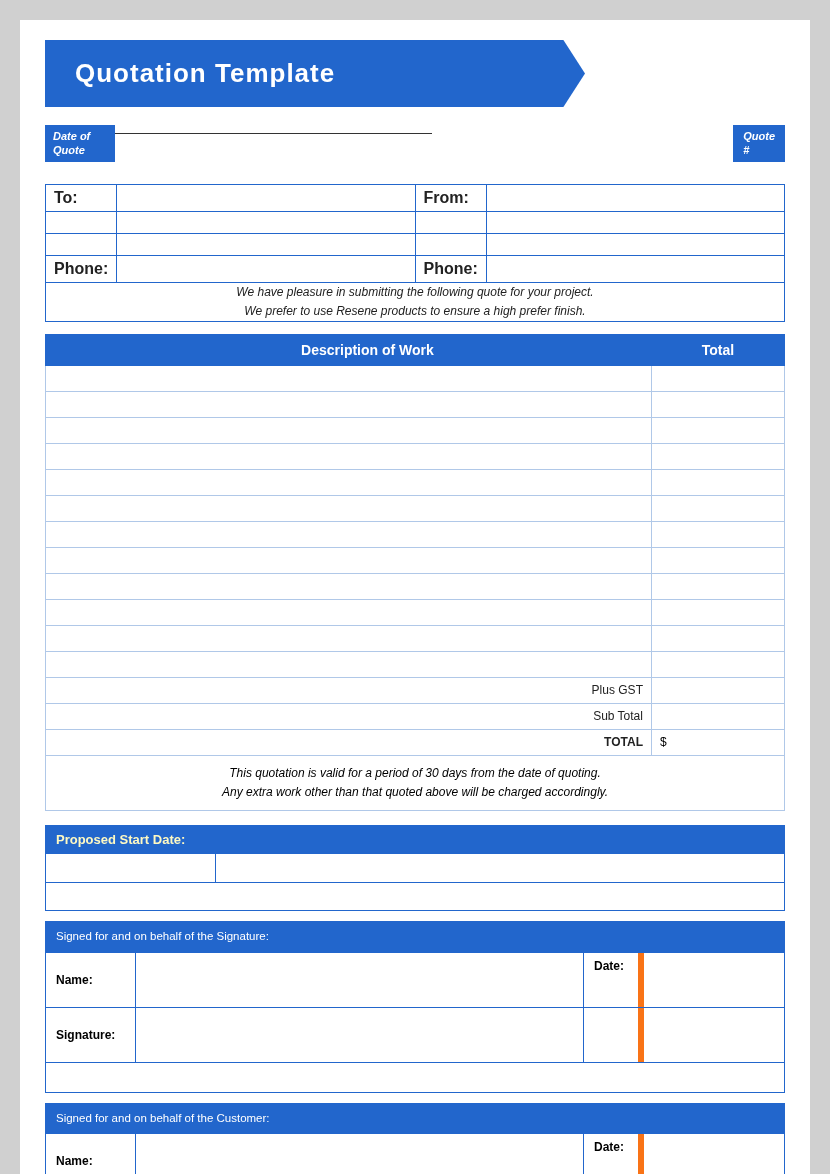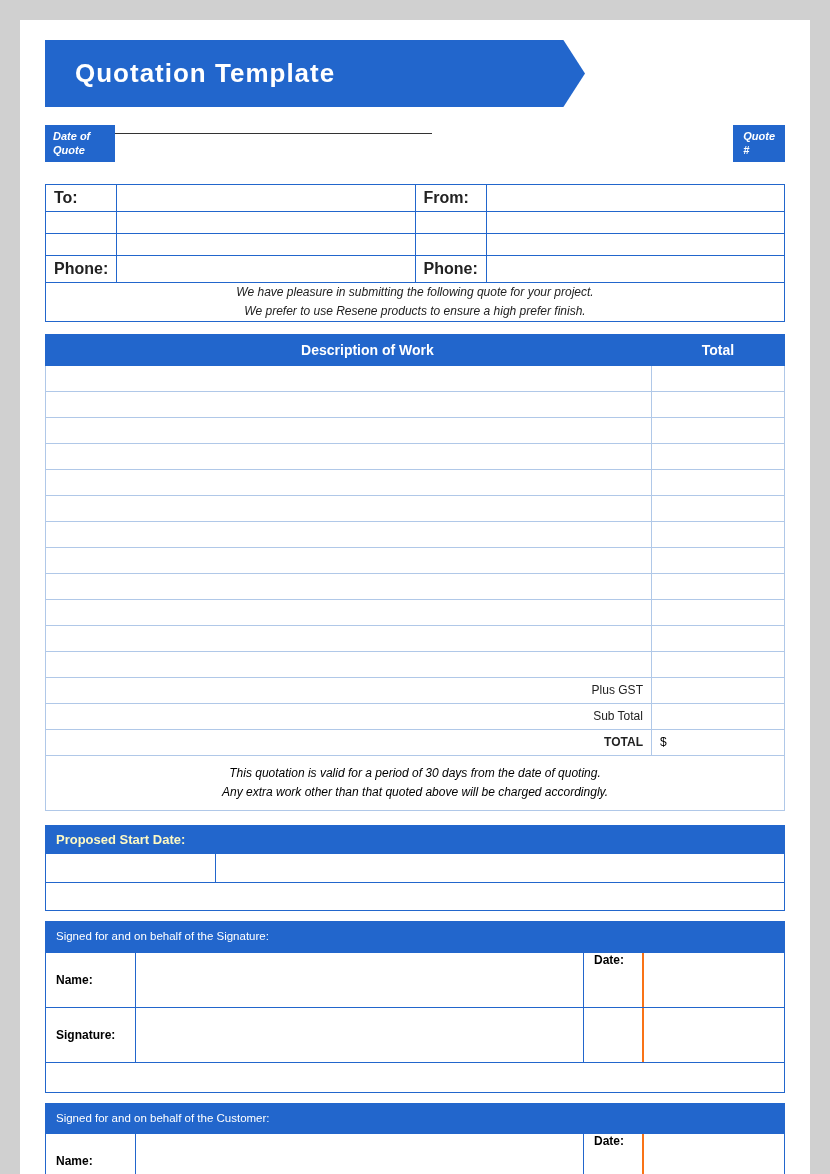--- a/index.html
+++ b/index.html
@@ -205,23 +205,23 @@
       align-items: flex-start;
     }
     .sig-row .sig-value {
       flex: 1;
       border-right: 1px solid #2266cc;
       padding: 4px 8px;
     }
     .sig-row .sig-date-label {
       font-weight: bold;
       font-size: 12px;
-      padding: 0 10px;
+      padding: 6px 10px;
       min-width: 60px;
-      border-right: 2px solid #f97316;
+      border-right: 6px solid #f97316;
       display: flex;
       align-items: flex-start;
     }
     .sig-row .sig-date-value {
       width: 140px;
       padding: 4px 8px;
     }
     .sig-spacer {
       height: 30px;
       border-top: 1px solid #2266cc;

